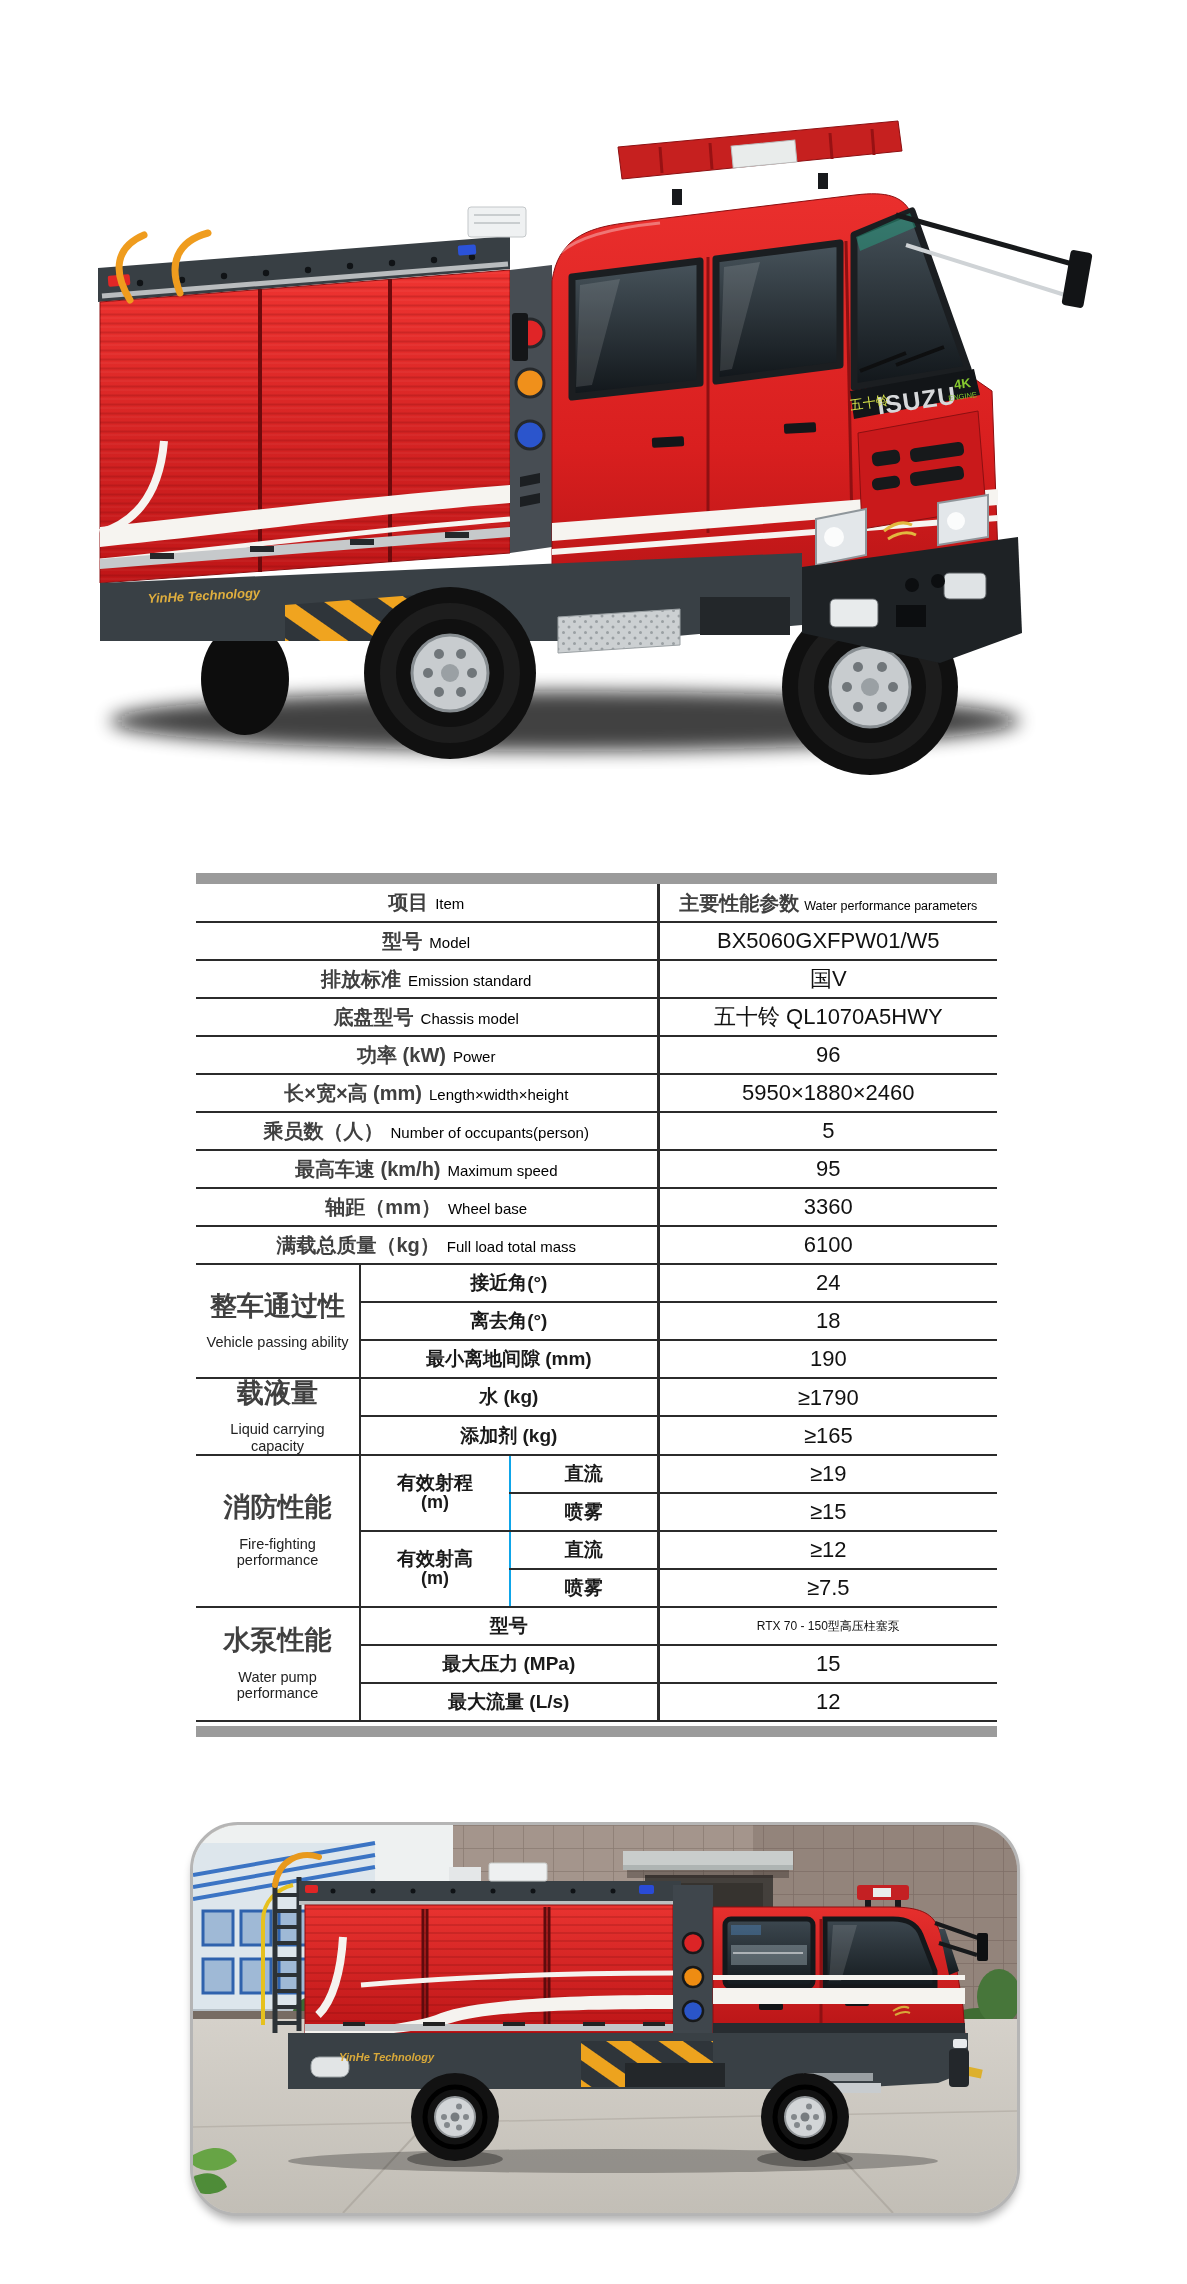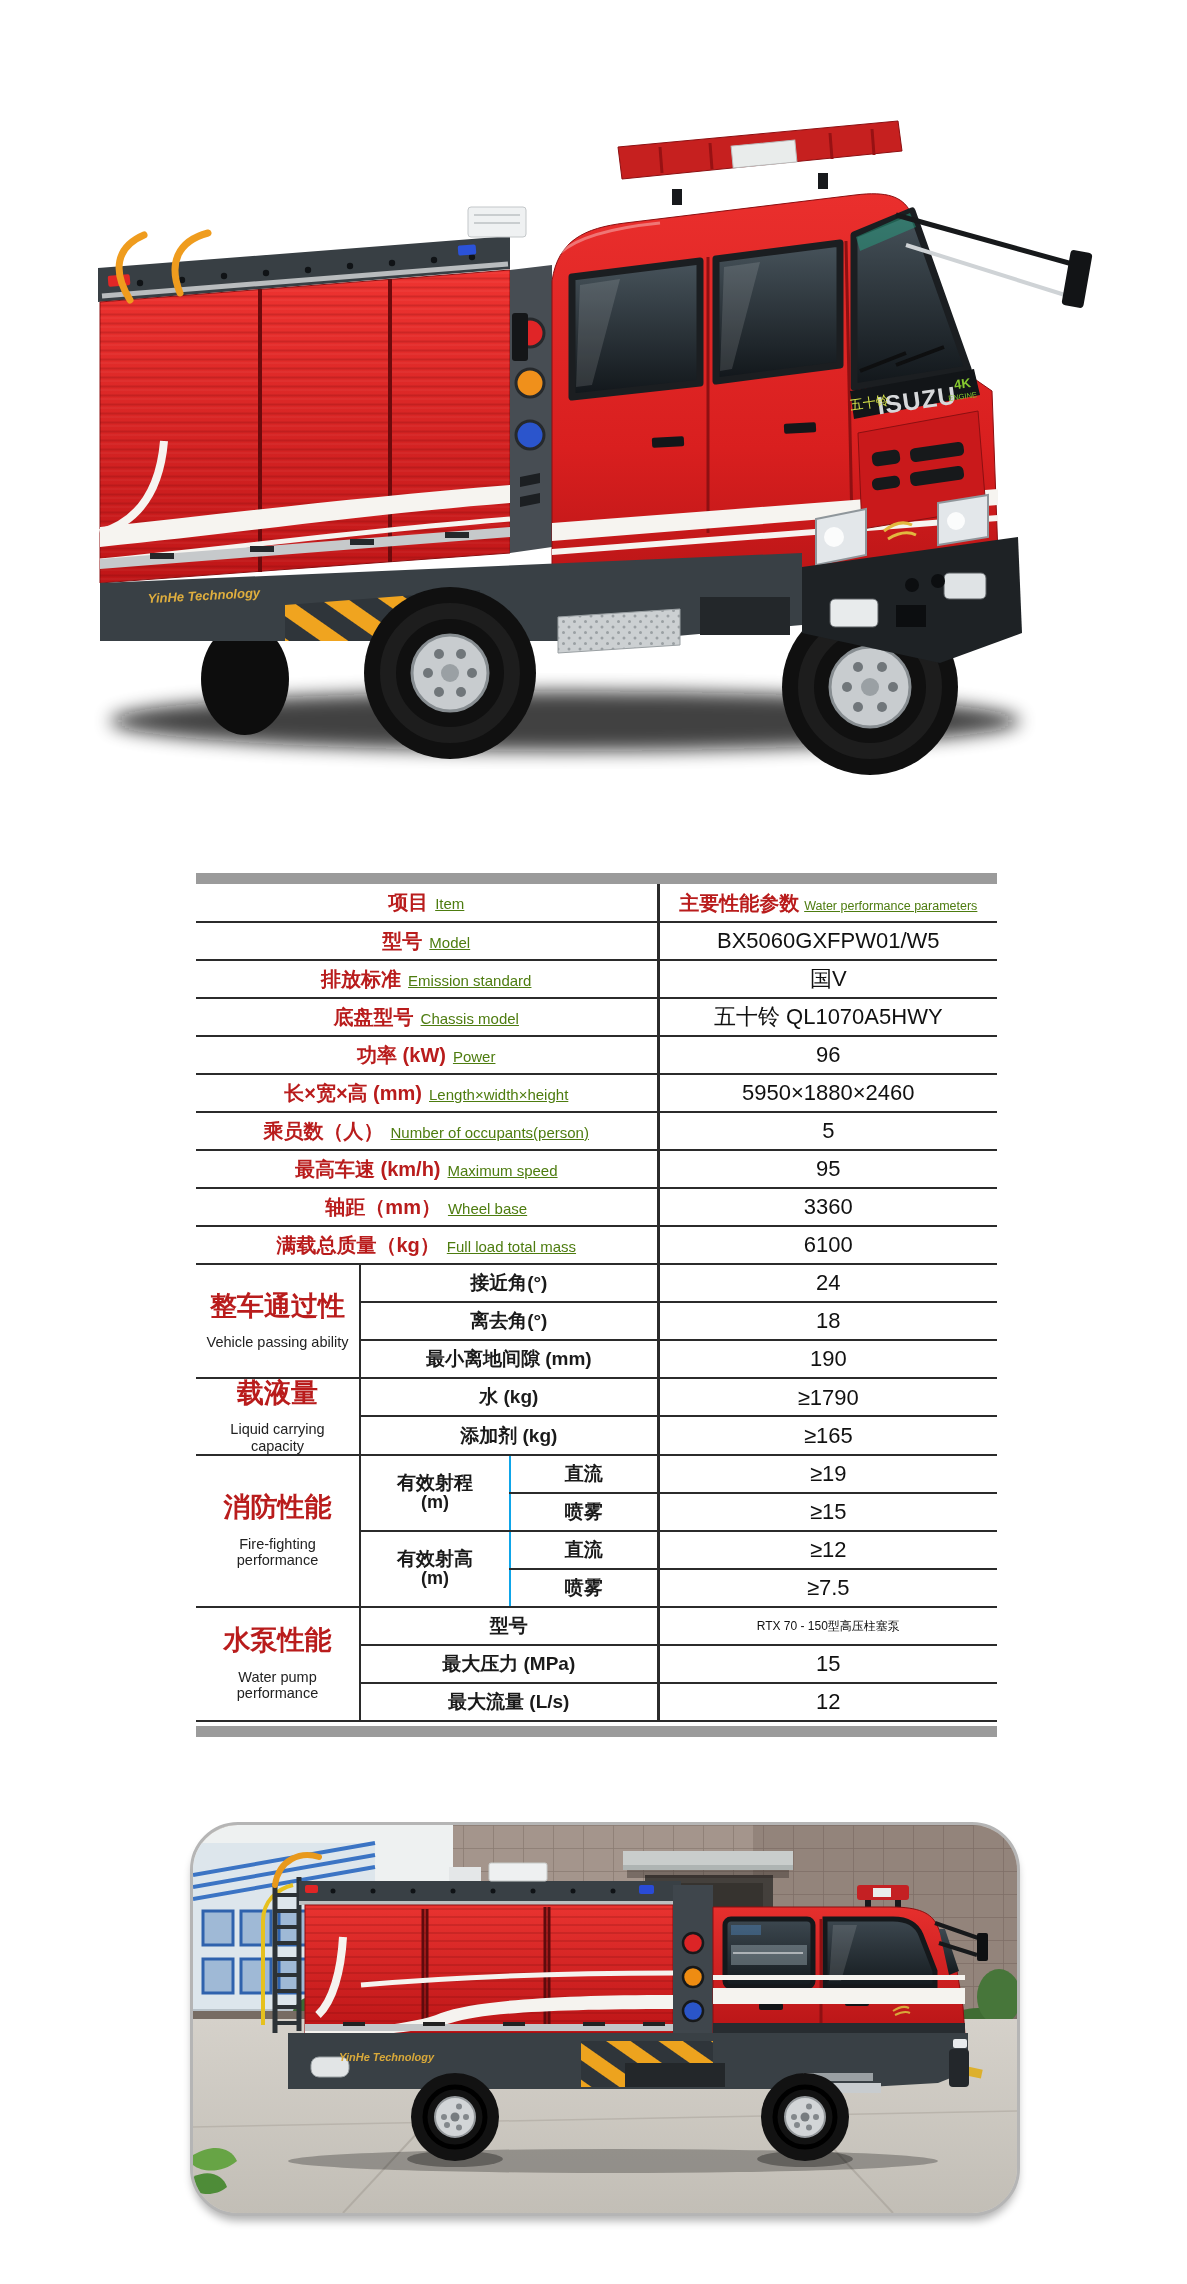--- a/index.html
+++ b/index.html
@@ -15,22 +15,22 @@
   .bar{height:11px;background:#9b9b9b;}
   .bar.bottom{margin-top:4px;}
   table.spec{border-collapse:collapse;width:801px;table-layout:fixed;margin:0;}
   table.spec td{padding:0;text-align:center;vertical-align:middle;
       border-bottom:2px solid #2b2b2b;line-height:1.05;}
   table.spec tr{height:38px;}
   td.val{border-left:3px solid #2b2b2b;font-size:22px;color:#111;}
   td.val.long{font-size:12px;}
   td.sub{border-left:2px solid #2b2b2b;}
   td.sub2{border-left:2px solid #0ea5e9;}
-  .zh{font-weight:700;font-size:20px;color:#b91c1c;}
-  .en{font-weight:400;font-size:15px;color:#4d7c0f;margin-left:7px;text-decoration:underline;}
+  .zh{font-weight:700;font-size:20px;color:#404040;}
+  .en{font-weight:400;font-size:15px;color:#000000;margin-left:7px;}
   .en.small{font-size:12.5px;margin-left:5px;}
   td.grp .zh{display:block;font-size:27px;}
   td.grp .gen{display:block;font-size:14.5px;color:#222;line-height:1.12;margin-top:14px;
       padding:0 6px;}
   td.sub .zh2, td.sub2 .zh2{font-weight:700;font-size:19px;}
   td.sub .unit{display:block;font-weight:700;font-size:18px;}
 </style>
 </head>
 <body>
 

